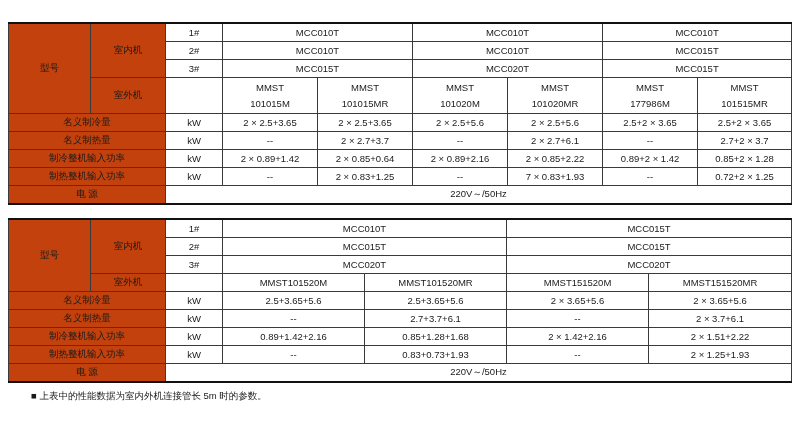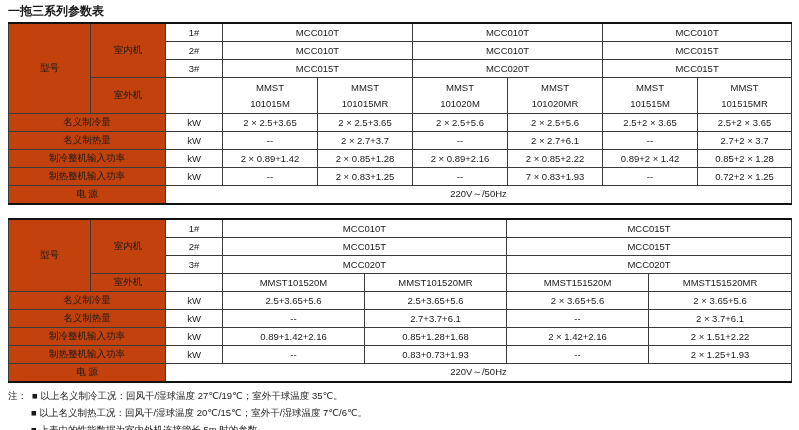--- a/index.html
+++ b/index.html
@@ -24,21 +24,20 @@
   .notes{position:absolute;left:8px;top:387px;font-size:9.5px;color:#1a1a1a;}
   .note-line{height:17px;line-height:17px;white-space:nowrap;}
   .note-prefix{margin-right:5px;}
   .indent{padding-left:23px;}
 </style>
 </head>
 <body>
 
 <div class="page">
 
-  <div class="title">一拖三系列参数表</div>
 
   <table class="spec t1">
     <colgroup>
       <col style="width:82px">
         <col style="width:75px">
         <col style="width:57px">
       <col style="width:95px">
         <col style="width:95px">
         <col style="width:95px">
       <col style="width:95px">
@@ -80,21 +79,21 @@
       <td>
         <div class="ou-line">MMST</div>
         <div class="ou-line">101020M</div>
       </td>
       <td>
         <div class="ou-line">MMST</div>
         <div class="ou-line">101020MR</div>
       </td>
       <td>
         <div class="ou-line">MMST</div>
-        <div class="ou-line">101515M</div>
+        <div class="ou-line">177986M</div>
       </td>
       <td>
         <div class="ou-line">MMST</div>
         <div class="ou-line">101515MR</div>
       </td>
     </tr>
     <tr>
       <td class="hd" colspan="2">名义制冷量</td>
       <td>kW</td>
       <td>2 × 2.5+3.65</td>
@@ -111,21 +110,21 @@
       <td>2 × 2.7+3.7</td>
       <td>--</td>
       <td>2 × 2.7+6.1</td>
       <td>--</td>
       <td>2.7+2 × 3.7</td>
     </tr>
     <tr>
       <td class="hd" colspan="2">制冷整机输入功率</td>
       <td>kW</td>
       <td>2 × 0.89+1.42</td>
-      <td>2 × 0.85+1.28</td>
+      <td>2 × 0.85+0.64</td>
       <td>2 × 0.89+2.16</td>
       <td>2 × 0.85+2.22</td>
       <td>0.89+2 × 1.42</td>
       <td>0.85+2 × 1.28</td>
     </tr>
     <tr>
       <td class="hd" colspan="2">制热整机输入功率</td>
       <td>kW</td>
       <td>--</td>
       <td>2 × 0.83+1.25</td>
@@ -210,24 +209,18 @@
       <td>2 × 1.25+1.93</td>
     </tr>
     <tr>
       <td class="hd" colspan="2">电 源</td>
       <td colspan="5">220V～/50Hz</td>
     </tr>
     </tbody>
   </table>
 
   <div class="notes">
-    <div class="note-line">
-      <span class="note-prefix">注：</span><span>■ 以上名义制冷工况：回风干/湿球温度 27℃/19℃；室外干球温度 35℃。</span>
-    </div>
-    <div class="note-line indent">
-      <span>■ 以上名义制热工况：回风干/湿球温度 20℃/15℃；室外干/湿球温度 7℃/6℃。</span>
-    </div>
     <div class="note-line indent">
       <span>■ 上表中的性能数据为室内外机连接管长 5m 时的参数。</span>
     </div>
   </div>
 
 </div>
 
 </body></html>

